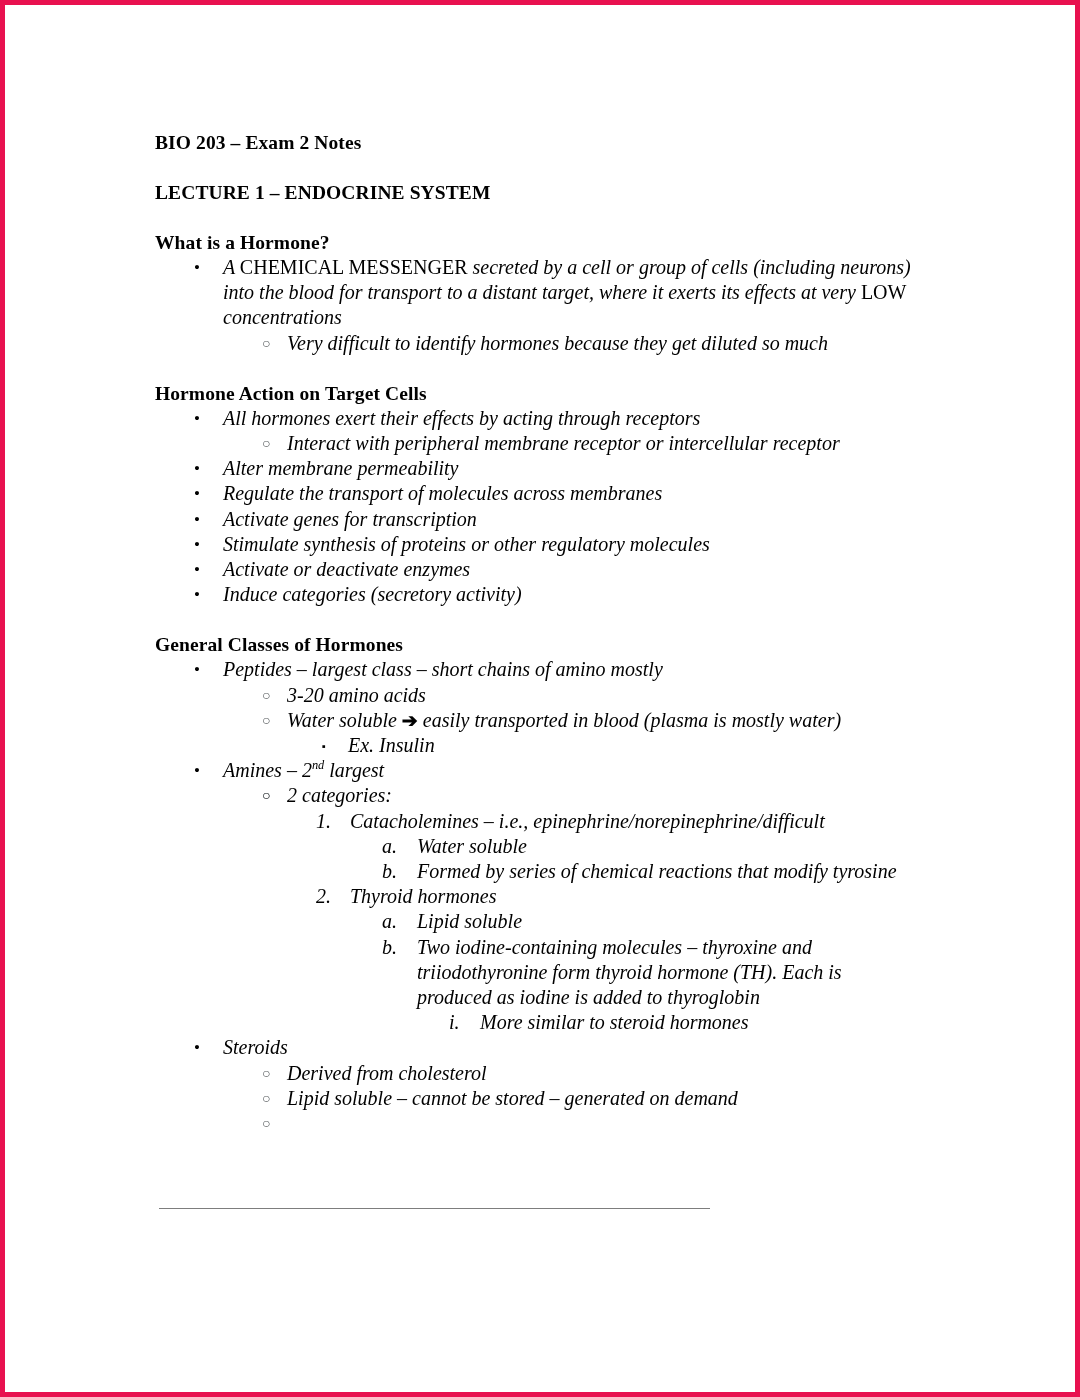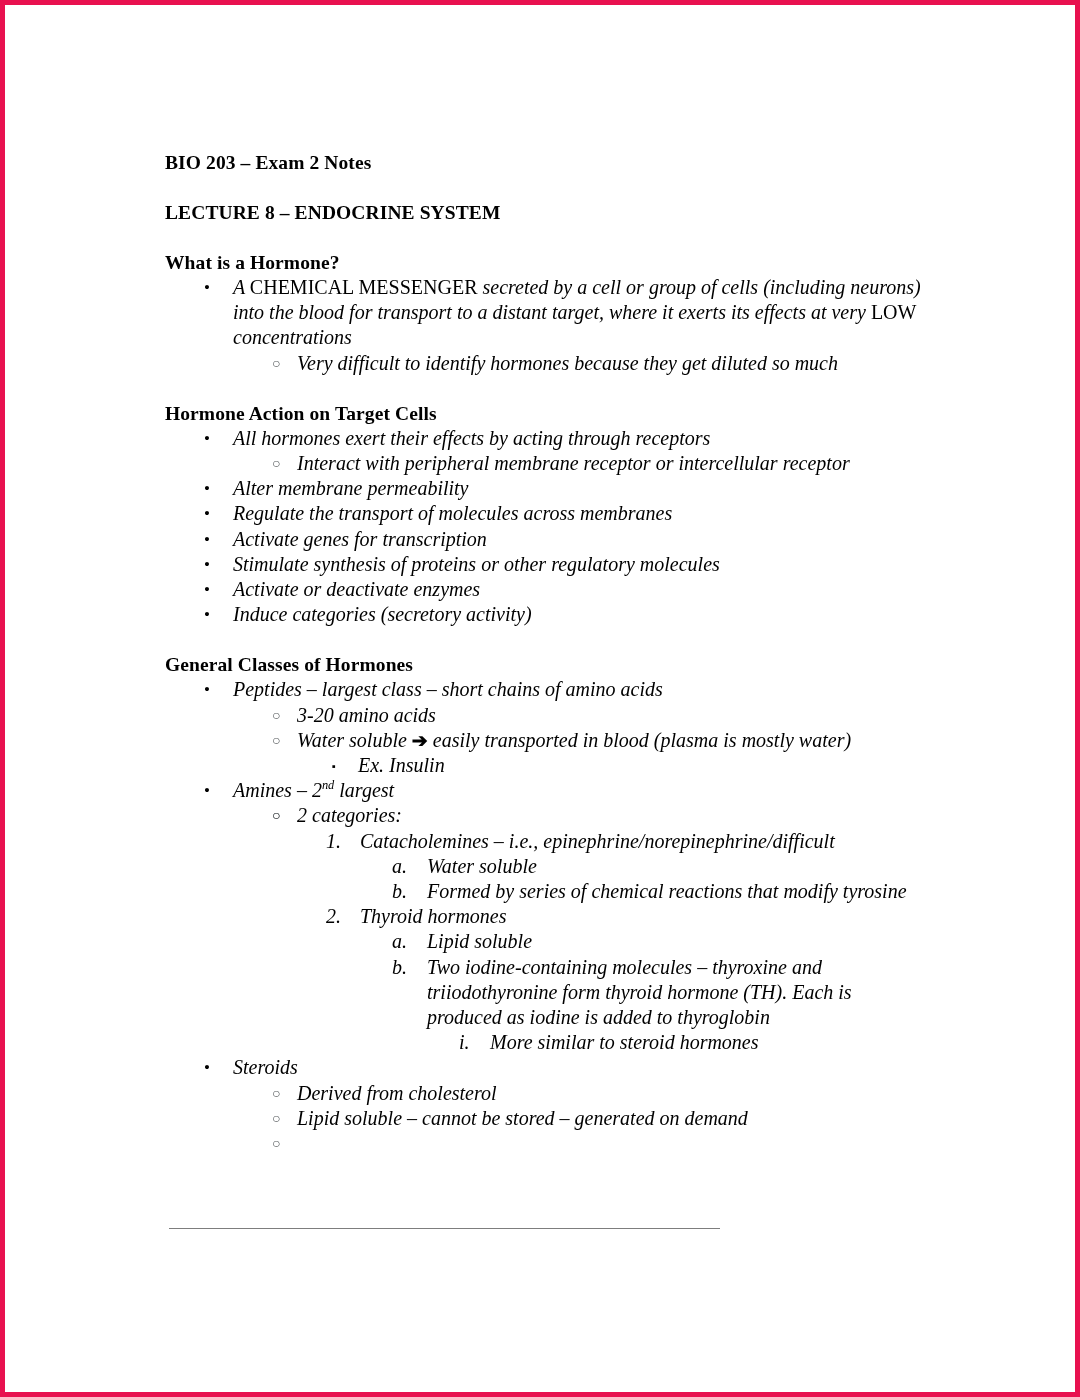--- a/index.html
+++ b/index.html
@@ -16,24 +16,23 @@
   #page {
     position: relative;
     box-sizing: border-box;
     width: 1080px;
     height: 1397px;
     background: #ffffff;
     border: 5px solid #e8114f;
   }
   #content {
     position: absolute;
-    left: 160px;
+    left: 150px;
     top: 125px;
     width: 760px;
-    margin-top: 20px;
   }
 
   
   .heading {
     font-family: "Liberation Serif", "DejaVu Serif", serif;
     font-weight: bold;
     font-style: normal;
     font-size: 19.5px;
     line-height: 25px;
     color: #000000;
@@ -103,21 +102,21 @@
 </style>
 </head>
 <body>
 
 <div id="page">
   <div id="content">
 
     <div class="heading">BIO 203 – Exam 2 Notes</div>
     <div class="gap-line"></div>
 
-    <div class="heading">LECTURE 8 – ENDOCRINE SYSTEM</div>
+    <div class="heading">LECTURE 1 – ENDOCRINE SYSTEM</div>
     <div class="gap-line"></div>
 
     <div class="heading">What is a Hormone?</div>
 
     <div class="row lv1">
       <span class="marker">•</span>
       <span class="rowtext"><span>A </span><span class="b">CHEMICAL MESSENGER</span><span> secreted by a cell or group of cells (including neurons) into the blood for transport to a distant target, where it exerts its effects at very </span><span class="b">LOW</span><span> concentrations</span></span>
     </div>
 
     <div class="row lv2">
@@ -161,21 +160,21 @@
       <span class="marker">•</span>
       <span class="rowtext">Induce categories (secretory activity)</span>
     </div>
 
     <div class="gap-line"></div>
 
     <div class="heading">General Classes of Hormones</div>
 
     <div class="row lv1">
       <span class="marker">•</span>
-      <span class="rowtext">Peptides – largest class – short chains of amino acids</span>
+      <span class="rowtext">Peptides – largest class – short chains of amino mostly</span>
     </div>
     <div class="row lv2">
       <span class="marker">○</span>
       <span class="rowtext"> 3-20 amino acids</span>
     </div>
     <div class="row lv2">
       <span class="marker">○</span>
       <span class="rowtext"><span>Water soluble </span><span class="arrow">➔</span><span> easily transported in blood (plasma is mostly water)</span></span>
     </div>
     <div class="row lv3">

